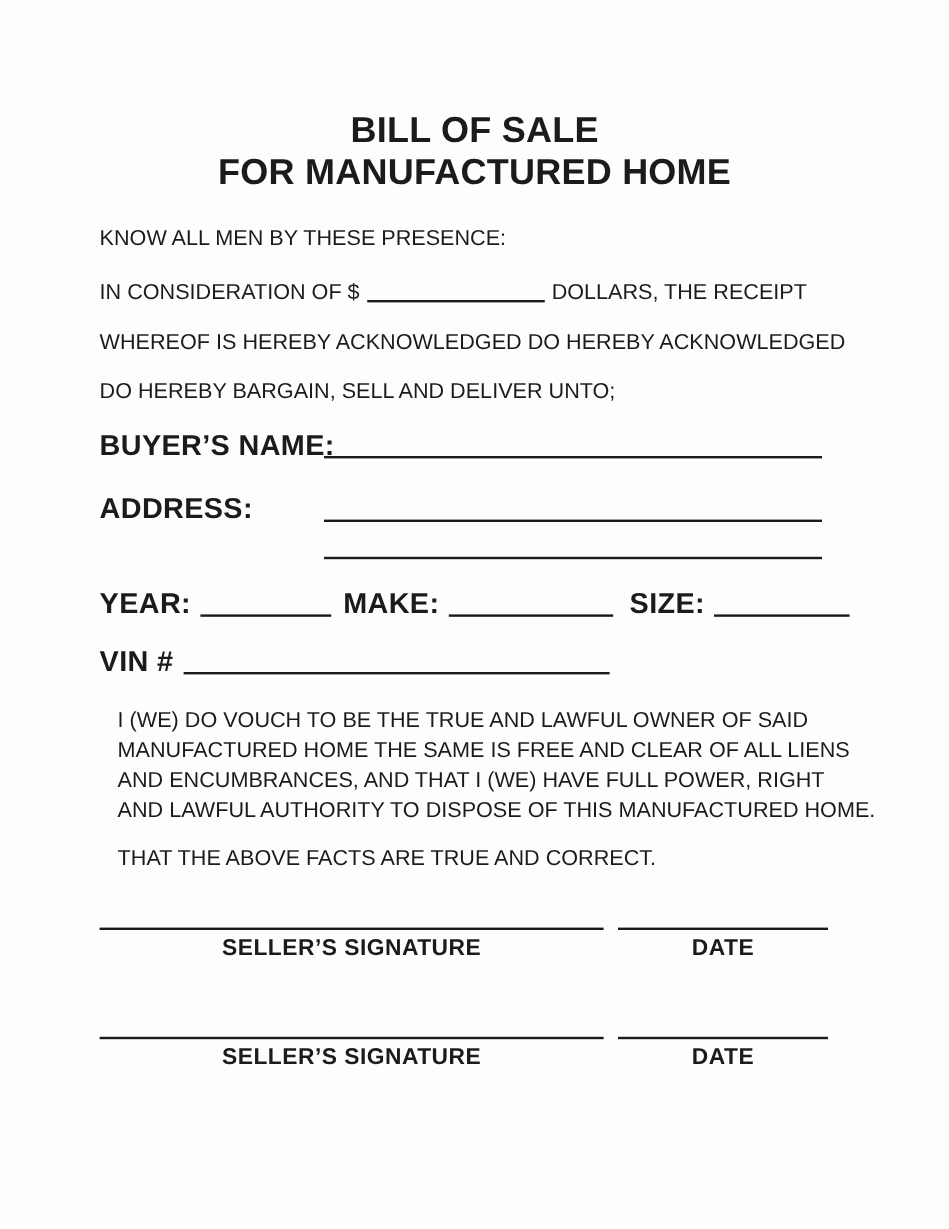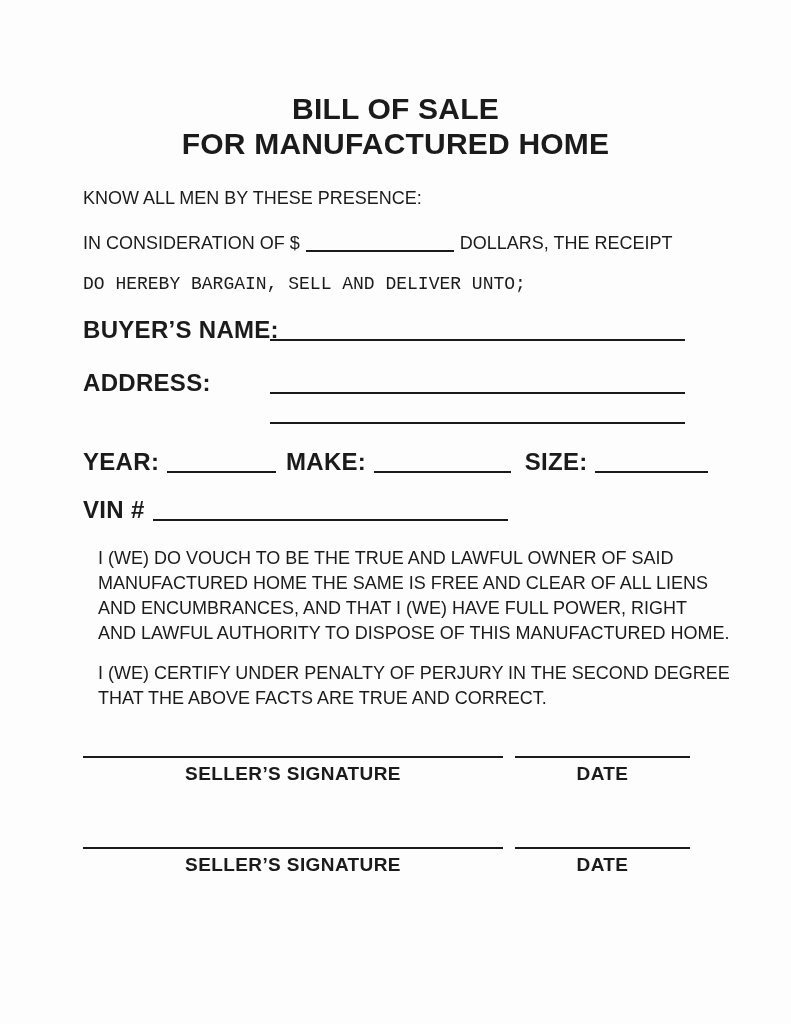--- a/index.html
+++ b/index.html
@@ -28,21 +28,21 @@
     white-space: nowrap;
   }
   .t-line {
     font-size: 18px;
     line-height: 21px;
     white-space: nowrap;
   }
   .intro    { margin-top: 27px; }
   .consider { margin-top: 24px; }
   .whereof  { margin-top: 21px; }
-  .bargain  { margin-top: 20px; font-family: Liberation Mono, monospace; }
+  .bargain  { margin-top: 20px; }
 
   .blank {
     display: inline-block;
     height: 0;
     border-bottom: 2px solid #1b1b1b;
     transform: translateY(3px);
   }
   .blank-consideration { width: 148px; margin: 0 6px; }
 
   .frow {
@@ -109,20 +109,21 @@
     <div>BILL OF SALE</div>
     <div>FOR MANUFACTURED HOME</div>
   </h1>
 
   <p class="t-line intro">KNOW ALL MEN BY THESE PRESENCE:</p>
 
   <p class="t-line consider">
     <span>IN CONSIDERATION OF $</span><span class="blank blank-consideration"></span><span>DOLLARS, THE RECEIPT</span>
   </p>
 
+  <p class="t-line whereof">WHEREOF IS HEREBY ACKNOWLEDGED DO HEREBY ACKNOWLEDGED</p>
 
   <p class="t-line bargain">DO HEREBY BARGAIN, SELL AND DELIVER UNTO;</p>
 
   <div class="frow row-buyer">
     <span class="flabel lcol">BUYER’S NAME:</span>
     <span class="blank blank-wide"></span>
   </div>
 
   <div class="frow row-address">
     <span class="flabel lcol">ADDRESS:</span>
@@ -148,21 +149,20 @@
   </div>
 
   <p class="para para1">
     <span class="pline">I (WE) DO VOUCH TO BE THE TRUE AND LAWFUL OWNER OF SAID</span>
     <span class="pline">MANUFACTURED HOME THE SAME IS FREE AND CLEAR OF ALL LIENS</span>
     <span class="pline">AND ENCUMBRANCES, AND THAT I (WE) HAVE FULL POWER, RIGHT</span>
     <span class="pline">AND LAWFUL AUTHORITY TO DISPOSE OF THIS MANUFACTURED HOME.</span>
   </p>
 
   <p class="para para2">
-    <span class="pline">I (WE) CERTIFY UNDER PENALTY OF PERJURY IN THE SECOND DEGREE</span>
     <span class="pline">THAT THE ABOVE FACTS ARE TRUE AND CORRECT.</span>
   </p>
 
   <div class="sig-table sigrow1">
     <div class="sig-col-sign">
       <div class="rule"></div>
       <div class="sig-label">SELLER’S SIGNATURE</div>
     </div>
     <div class="sig-col-date">
       <div class="rule"></div>

